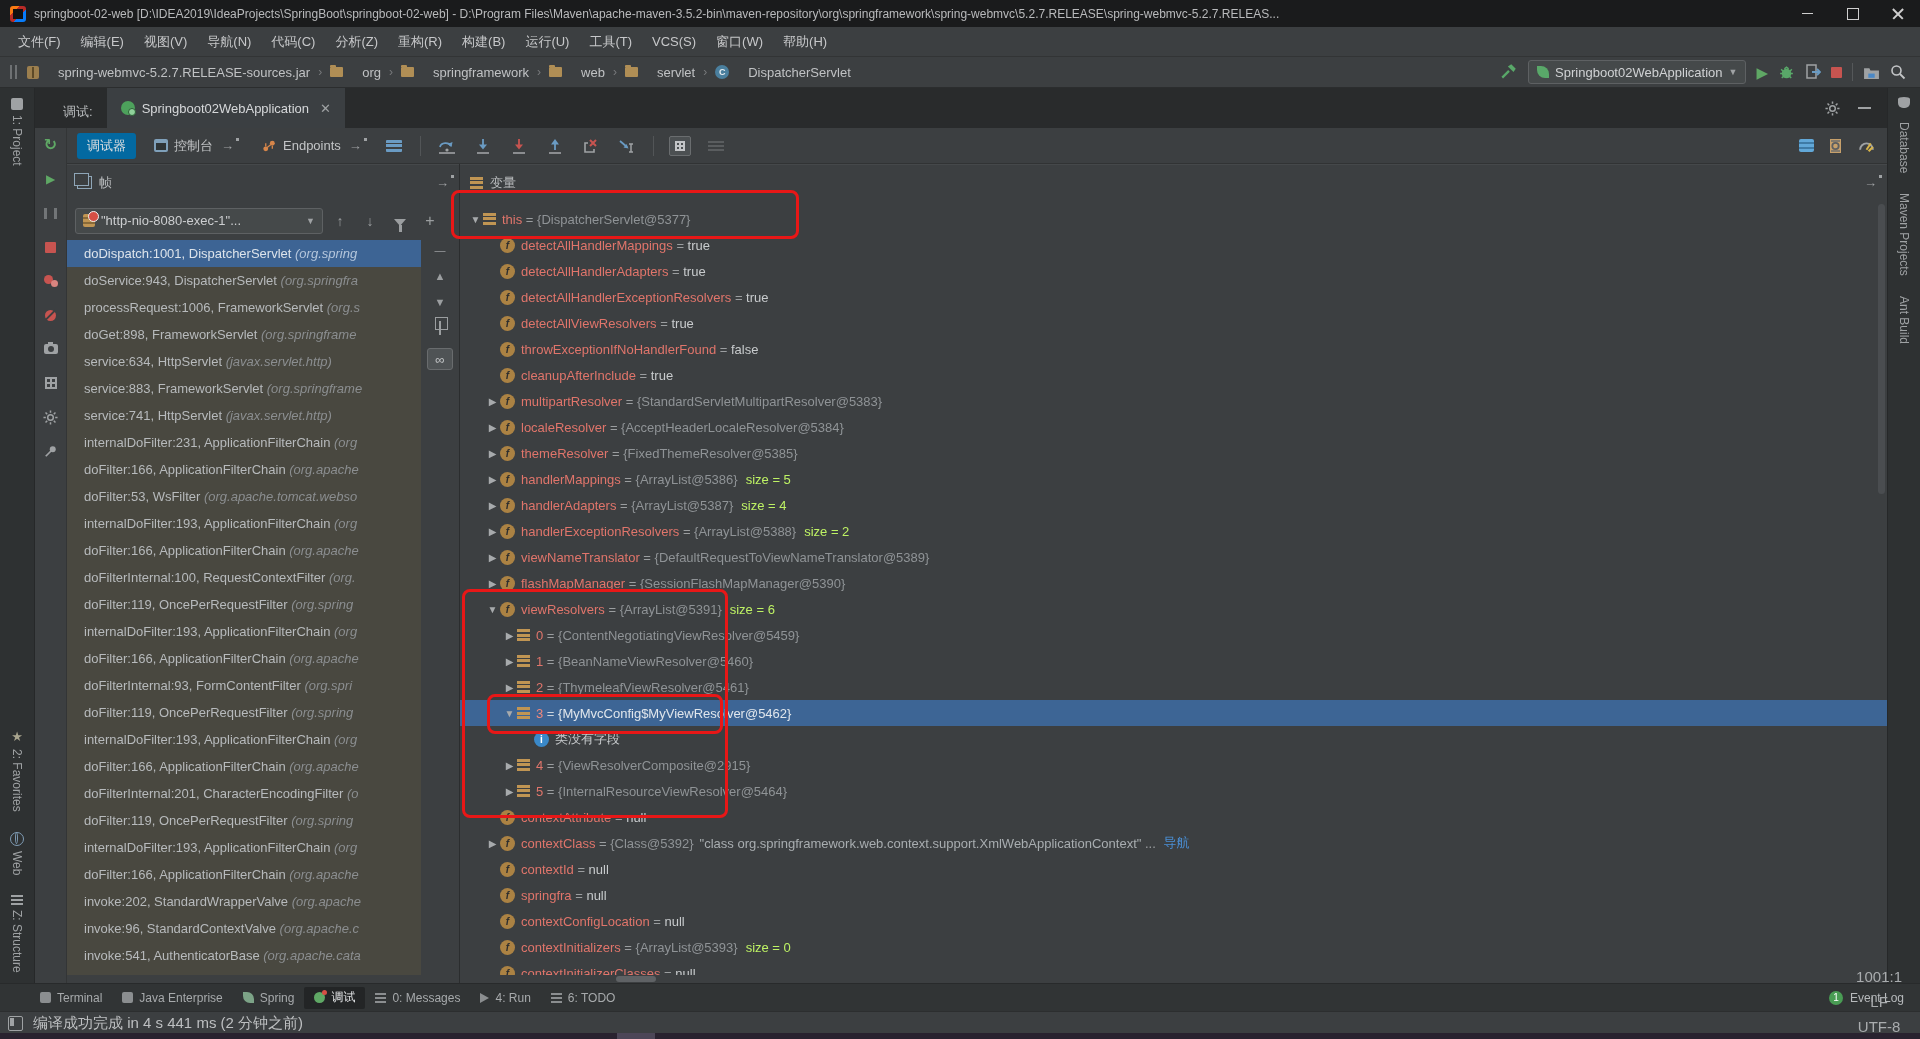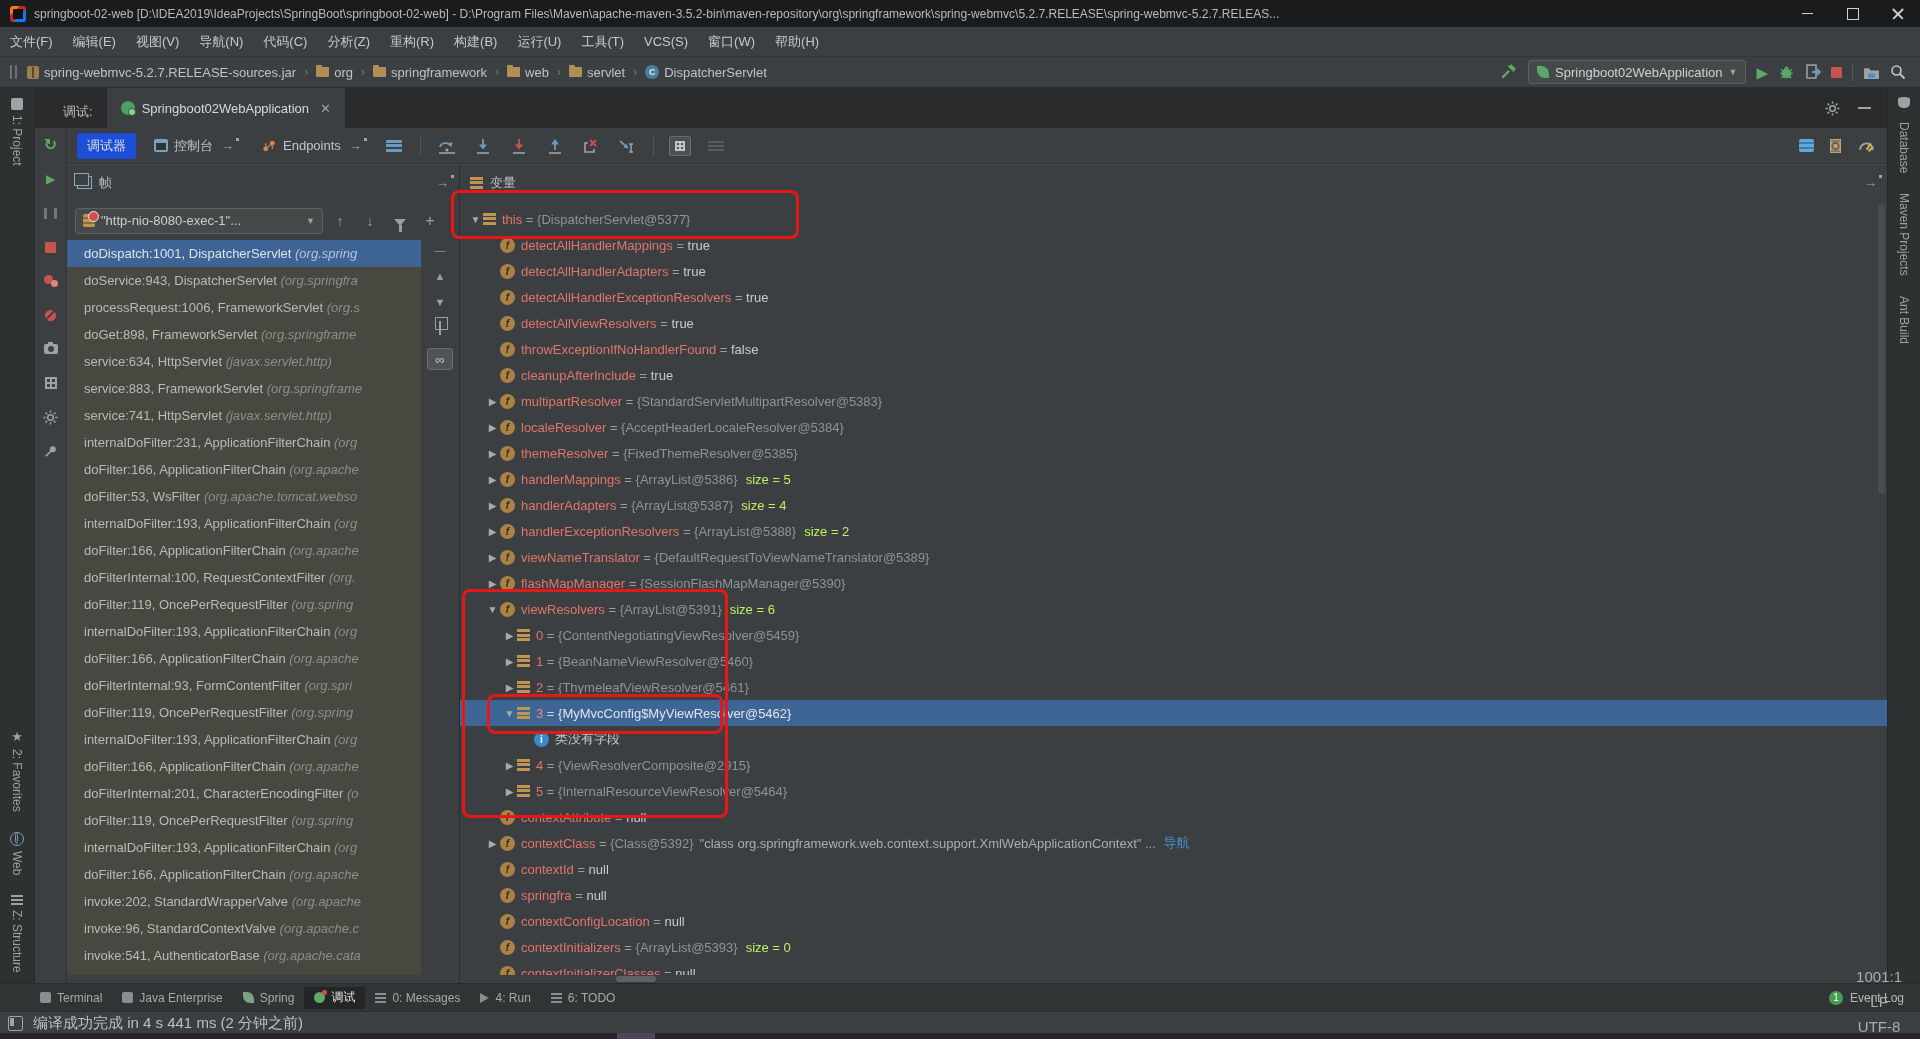--- a/index.html
+++ b/index.html
@@ -16,28 +16,28 @@
   .title-text{color:#b9babc;font-size:12px;white-space:nowrap;overflow:hidden;flex:1;}
   .win-controls{display:flex;height:100%;}
   .win-btn{width:45px;height:100%;display:flex;align-items:center;justify-content:center;}
   .wb-min{width:11px;height:1px;background:#cfcfcf;}
   .wb-max{width:10px;height:10px;border:1px solid #cfcfcf;}
   .wb-close{position:relative;width:12px;height:12px;}
   .wb-close::before,.wb-close::after{content:"";position:absolute;left:-1px;top:5px;width:14px;height:1.5px;background:#cfcfcf;}
   .wb-close::before{transform:rotate(45deg);} .wb-close::after{transform:rotate(-45deg);}
 
   
-  .menubar{position:absolute;left:0;top:27px;width:1920px;height:30px;background:#3c3f41;display:flex;align-items:center;padding-left:0;box-sizing:border-box;border-bottom:1px solid #323435;}
+  .menubar{position:absolute;left:0;top:27px;width:1920px;height:30px;background:#3c3f41;display:flex;align-items:center;padding-left:8px;box-sizing:border-box;border-bottom:1px solid #323435;}
   .menu-item{padding:0 10px;color:#c7c8ca;line-height:30px;}
 
   
   .navbar{position:absolute;left:0;top:57px;width:1920px;height:31px;background:#3c3f41;display:flex;align-items:center;border-bottom:1px solid #2b2d2e;box-sizing:border-box;}
   .nav-grip{width:3px;height:14px;border-left:2px solid #6e7173;border-right:2px solid #6e7173;margin:0 8px 0 10px;}
   .crumbs{display:flex;align-items:center;white-space:nowrap;overflow:hidden;flex:1;}
-  .crumb{display:flex;align-items:center;color:#c0c2c4;margin:4px 2px;}
+  .crumb{display:flex;align-items:center;color:#c0c2c4;margin:4px 2px;gap:14px;}
   .crumb-sep{color:#77797b;margin:0 6px;font-size:12px;}
   .ic-folder{width:13px;height:10px;background:#b08e55;border-radius:1px;position:relative;margin-right:5px;}
   .ic-folder::before{content:"";position:absolute;left:0;top:-2px;width:6px;height:2px;background:#b08e55;border-radius:1px 1px 0 0;}
   .ic-jar{width:12px;height:13px;background:#9c7f4e;border-radius:2px;position:relative;margin-right:5px;}
   .ic-jar::before{content:"";position:absolute;left:5px;top:1px;width:2px;height:11px;background:#5d4a28;}
   .ic-class{width:14px;height:14px;border-radius:50%;background:#4a7f9e;color:#e8eef2;font-size:9px;font-weight:bold;display:flex;align-items:center;justify-content:center;margin-right:5px;}
   .nav-right{display:flex;align-items:center;margin-left:auto;padding-right:14px;gap:10px;}
   .run-combo{display:flex;align-items:center;gap:6px;background:#45494a;border:1px solid #5e6163;border-radius:3px;height:22px;padding:0 8px;color:#d0d2d4;}
   .leaf{width:12px;height:12px;background:#59a869;border-radius:0 8px 0 8px;display:inline-block;}
   .caret{font-size:9px;color:#9fa2a4;}
@@ -85,21 +85,21 @@
      linear-gradient(#9fa2a4 0 0) 0 0/12px 2px no-repeat,
      linear-gradient(#9fa2a4 0 0) 0 5px/12px 2px no-repeat,
      linear-gradient(#9fa2a4 0 0) 0 10px/12px 2px no-repeat,
      linear-gradient(#9fa2a4 0 0) 0 0/2px 12px no-repeat,
      linear-gradient(#9fa2a4 0 0) 5px 0/2px 12px no-repeat,
      linear-gradient(#9fa2a4 0 0) 10px 0/2px 12px no-repeat;}
 
   
   .dbg-toolbar{position:absolute;left:67px;top:128px;right:33px;height:36px;background:#3c3f41;border-bottom:1px solid #313334;display:flex;align-items:center;gap:8px;padding-left:10px;box-sizing:border-box;}
   .tb-tab{display:flex;align-items:center;gap:6px;padding:4px 10px;border-radius:3px;color:#c3c5c7;}
-  .tb-tab.sel{background:#1d4ed8;color:#dcdee0;}
+  .tb-tab.sel{background:#0369a1;color:#dcdee0;}
   .ic-console{width:14px;height:13px;background:#7fa0ba;border-radius:2px;position:relative;}
   .ic-console::after{content:"";position:absolute;left:2px;top:4px;right:2px;bottom:2px;background:#2f3537;}
   .dock-mini{color:#8b8e90;font-size:11px;}
   .tsep{width:1px;height:20px;background:#525557;margin:0 4px;}
   .tb-ico{width:28px;height:26px;display:flex;align-items:center;justify-content:center;}
   .ham{width:16px;height:12px;background:linear-gradient(#6a9bc3 0 3px,transparent 3px 4.5px,#6a9bc3 4.5px 7.5px,transparent 7.5px 9px,#6a9bc3 9px 12px);border-radius:1px;}
   .eval{width:20px;height:18px;background:#4c5052;border:1px solid #6a6d6f;border-radius:2px;display:flex;align-items:center;justify-content:center;}
   .eval .ic-grid{width:10px;height:10px;background:
      linear-gradient(#c3c5c7 0 0) 0 0/10px 2px no-repeat,
      linear-gradient(#c3c5c7 0 0) 0 4px/10px 2px no-repeat,

